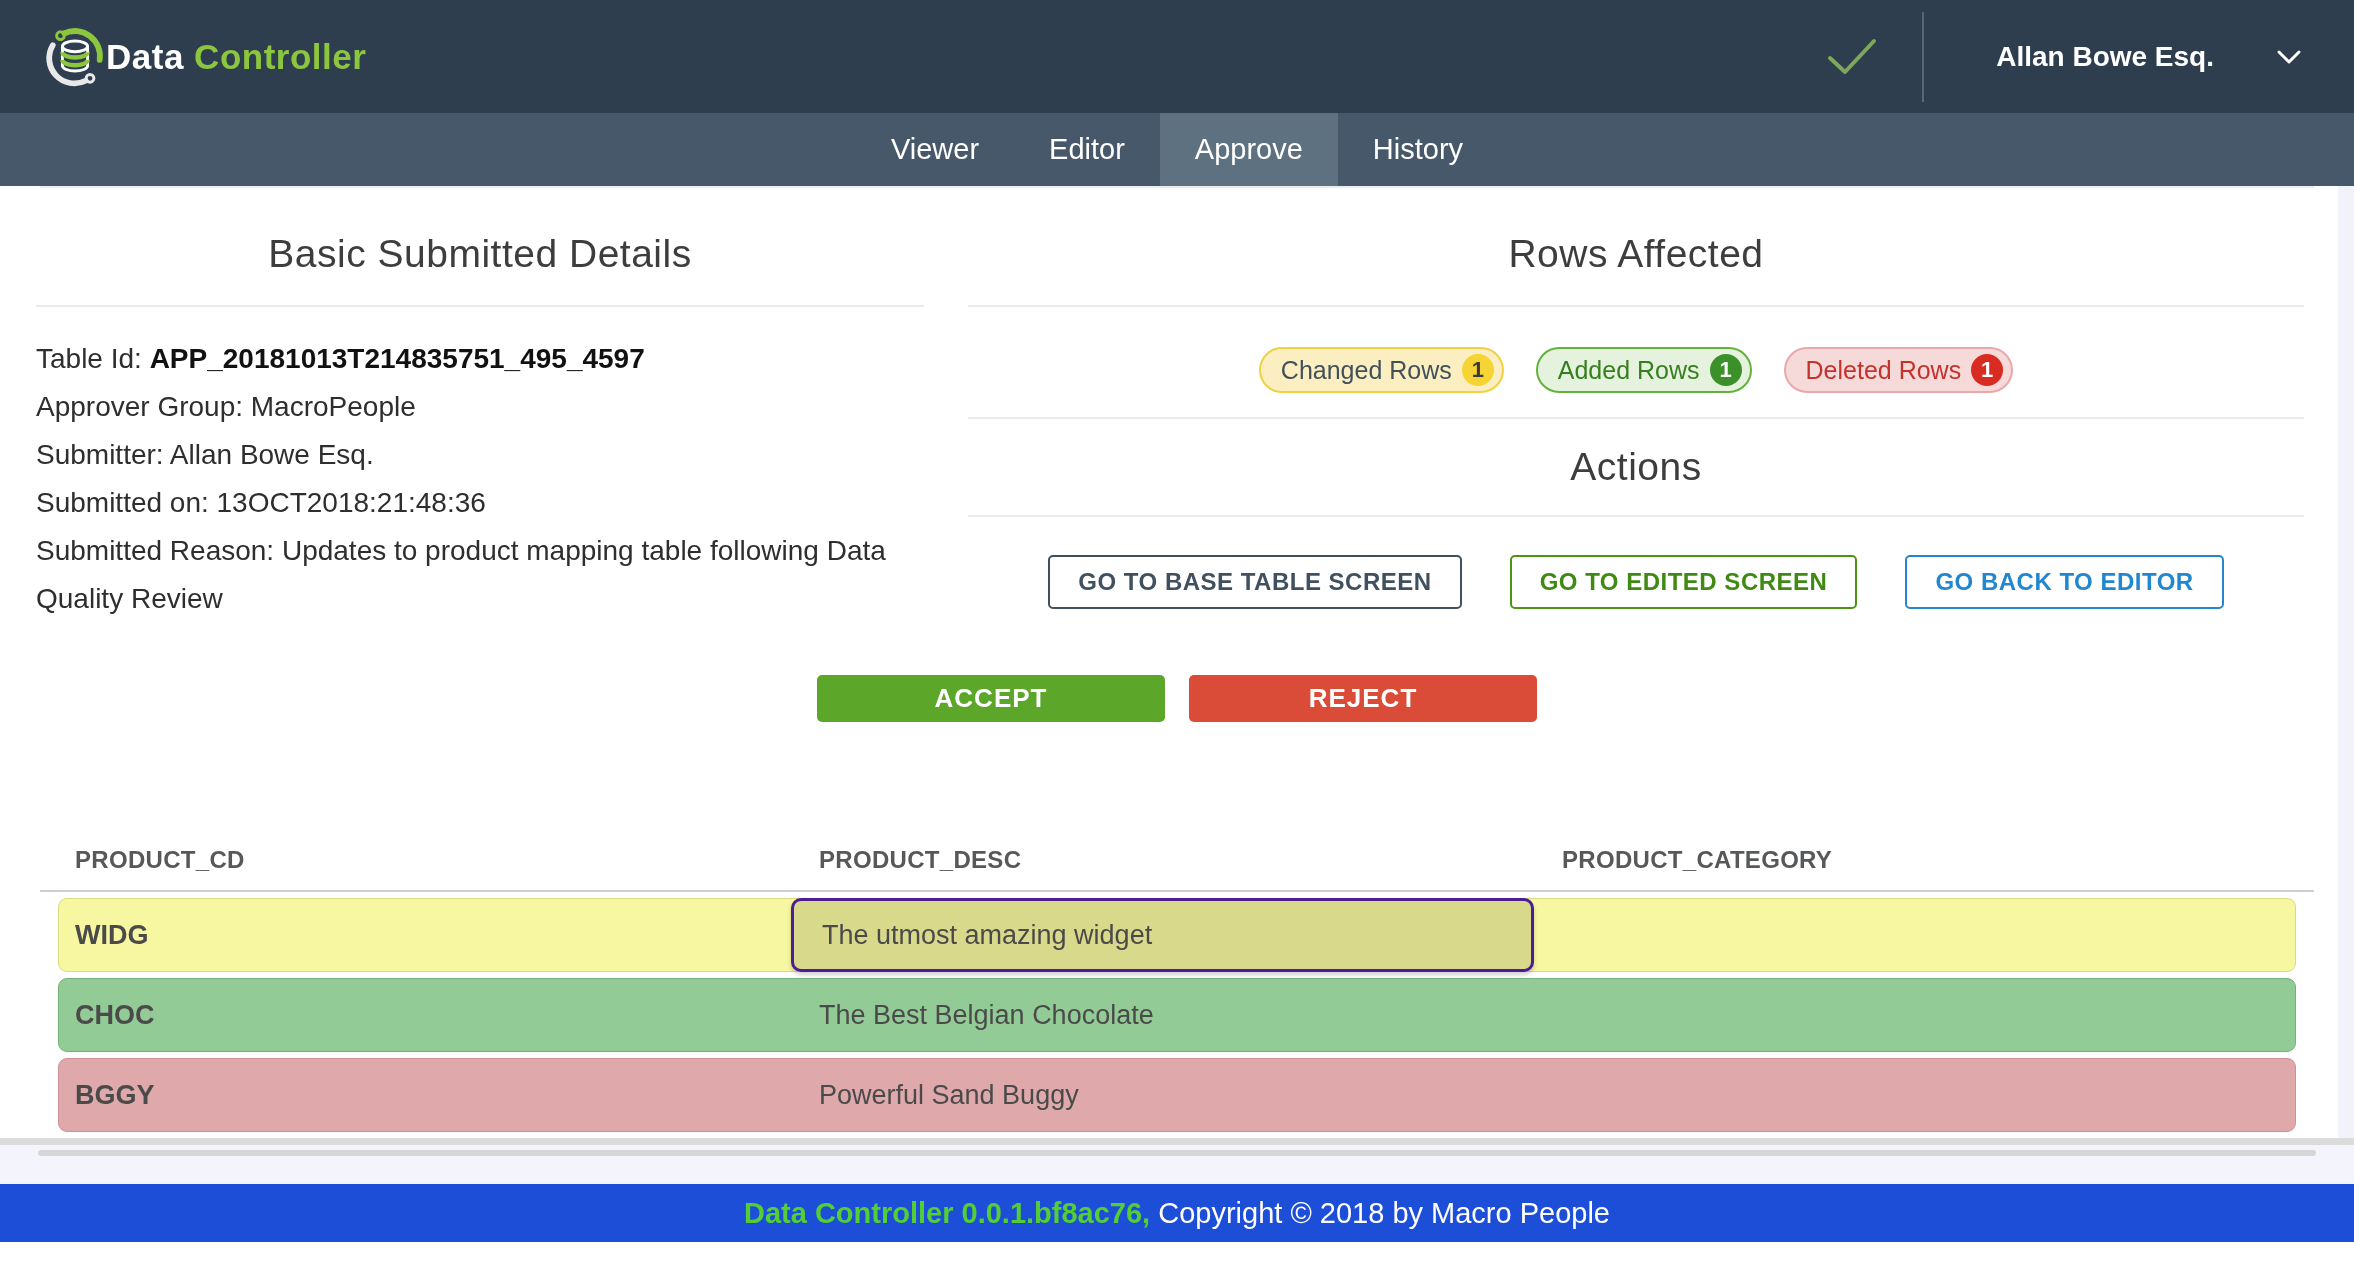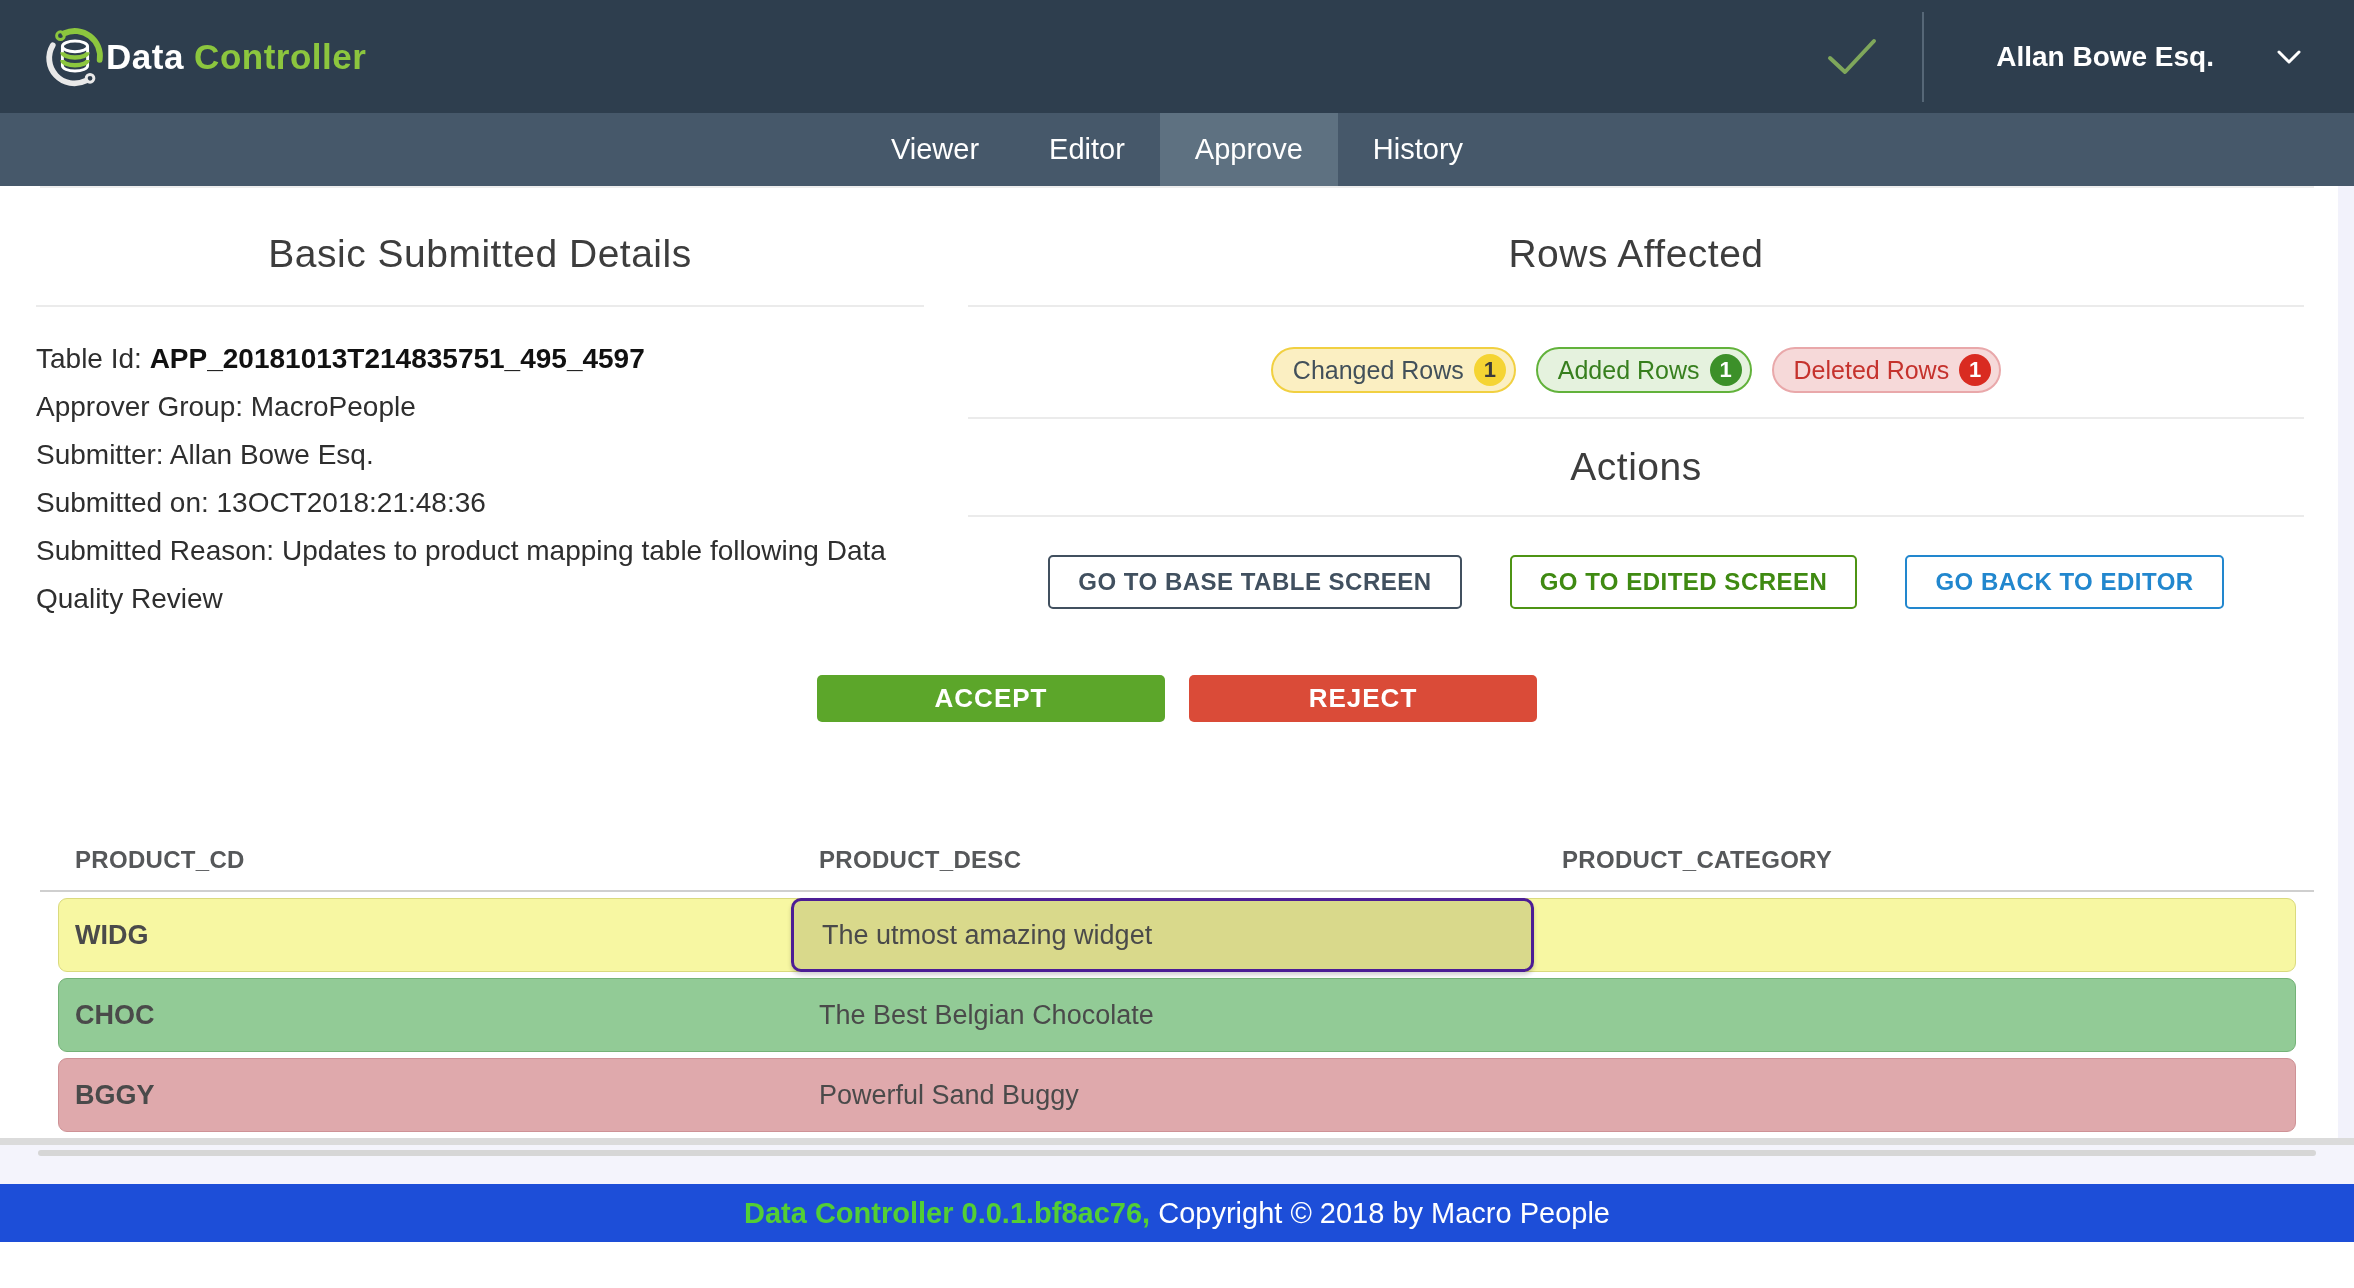--- a/index.html
+++ b/index.html
@@ -34,21 +34,21 @@
   .columns { display:flex; }
   .col-left  { width:960px; padding:0 36px; }
   .col-right { flex:1; padding:0 50px 0 8px; }
 
   .section-title { font-size:39px; font-weight:300; color:#3d3d3d; text-align:center; margin:44px 0 0; line-height:44px; letter-spacing:0.5px; }
   hr.rule { border:none; border-top:2px solid #EBEBEB; margin:29px 0 0; }
 
   .details { padding-top:28px; font-size:28px; color:#2e2e2e; line-height:48px; }
   .details b { color:#111111; }
 
-  .badges { display:flex; justify-content:center; gap:20px; margin-top:40px; }
+  .badges { display:flex; justify-content:center; gap:32px; margin-top:40px; }
   .badge { display:flex; align-items:center; height:46px; border-radius:23px; padding:0 8px 0 20px; font-size:25px; border:2px solid; cursor:pointer; white-space:nowrap; }
   .badge .count { min-width:32px; height:32px; border-radius:50%; margin-left:10px; display:flex; align-items:center; justify-content:center; font-size:22px; font-weight:bold; }
   .badge.changed { background:#FBEFC2; border-color:#F1D041; color:#42505A; }
   .badge.changed .count { background:#F5D433; color:#3a3a3a; }
   .badge.added { background:#E5F2DE; border-color:#62B23B; color:#377F1E; }
   .badge.added .count { background:#3C9029; color:#ffffff; }
   .badge.deleted { background:#F6D9D9; border-color:#E9A8AA; color:#C5322D; }
   .badge.deleted .count { background:#D92B21; color:#ffffff; }
 
   hr.rule-mid { border:none; border-top:2px solid #EBEBEB; margin:24px 0 0; }

